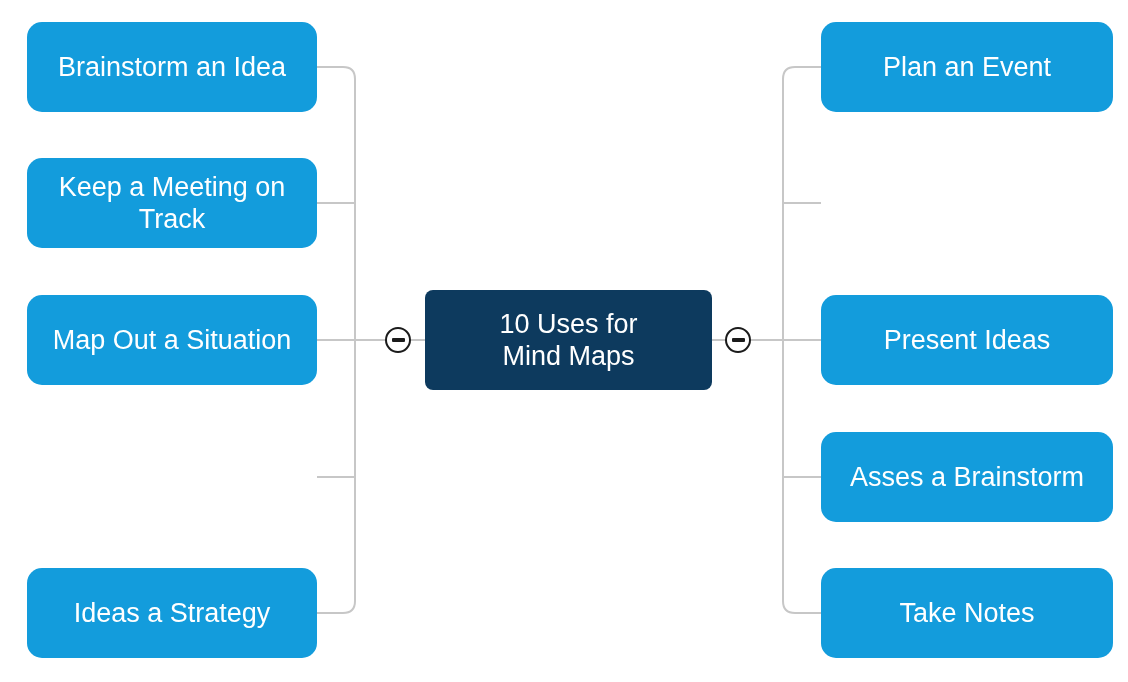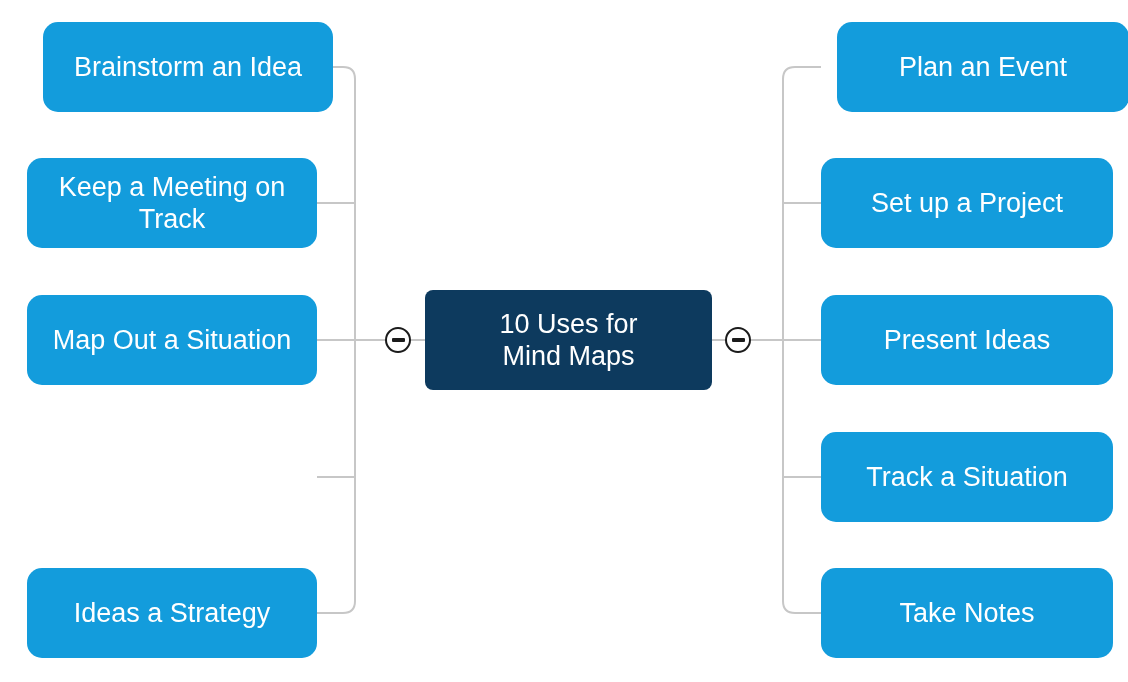--- a/index.html
+++ b/index.html
@@ -42,21 +42,21 @@
     cursor: default;
   }
   .topic {
     width: 290px;
     height: 90px;
     background: var(--branch-node);
     border-radius: 15px;
     padding: 0 14px;
   }
   .topic.right { width: 292px; }
-  .row1 { top: 22px; margin-left: 16px; }
+  .row1 { top: 22px; }
   .row2 { top: 158px; }
   .row3 { top: 295px; }
   .row4 { top: 432px; }
   .row5 { top: 568px; }
   .left-col { left: 27px; }
   .right-col { left: 821px; }
   .center-node {
     left: 425px;
     top: 290px;
     width: 287px;
@@ -126,26 +126,23 @@
   <div class="collapse-btn collapse-left">
     <span class="minus-bar"></span>
   </div>
   <div class="collapse-btn collapse-right">
     <span class="minus-bar"></span>
   </div>
 
   <div class="node topic right right-col row1">
     <span>Plan an Event</span>
   </div>
-  <div class="node topic right right-col row2">
-    <span>Set up a Project</span>
-  </div>
   <div class="node topic right right-col row3">
     <span>Present Ideas</span>
   </div>
   <div class="node topic right right-col row4">
-    <span>Track a Situation</span>
+    <span>Asses a Brainstorm</span>
   </div>
   <div class="node topic right right-col row5">
     <span>Take Notes</span>
   </div>
 
 </div>
 
 </body></html>

